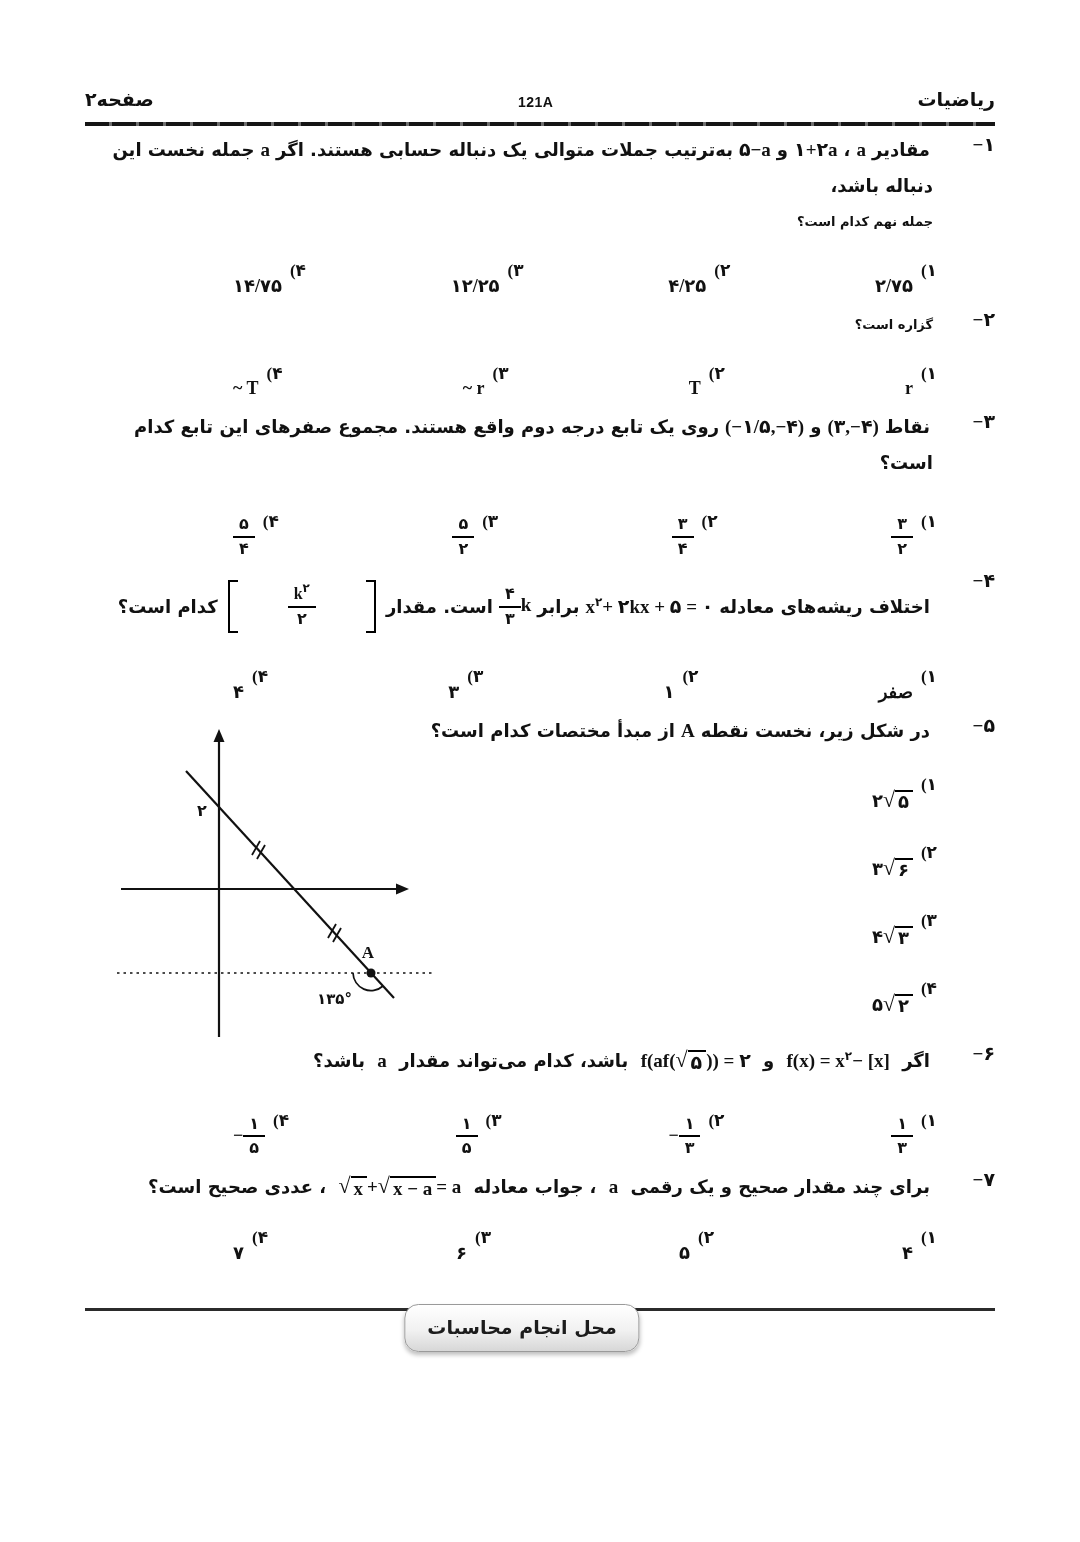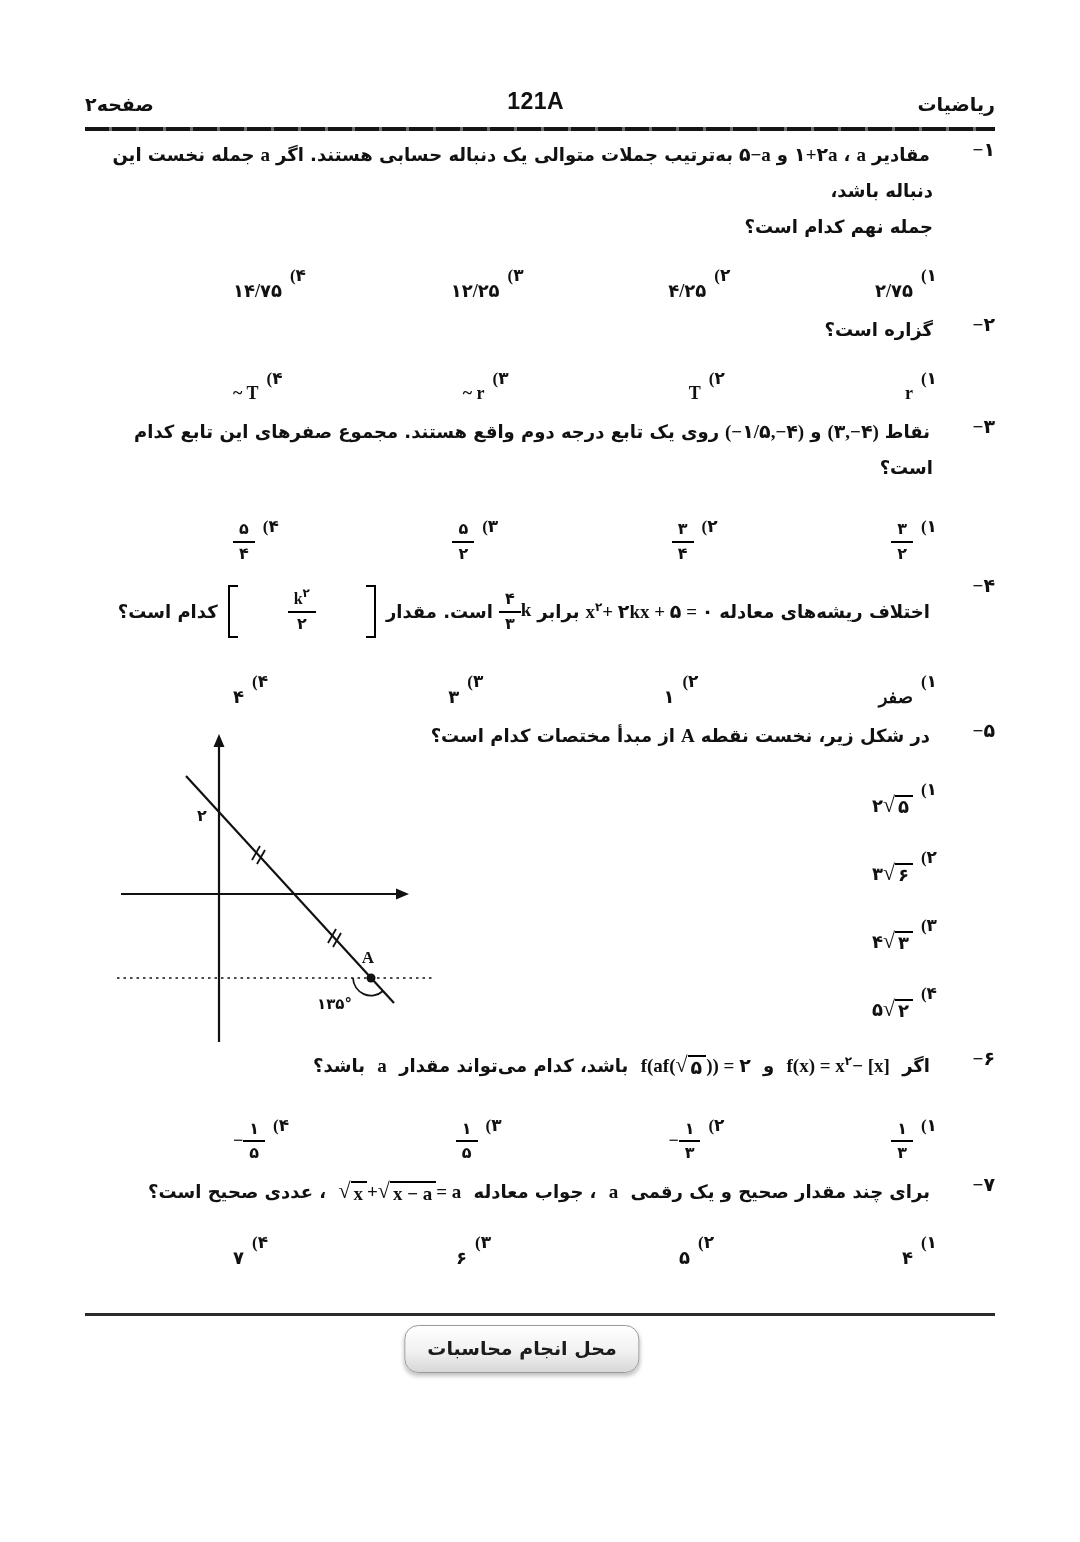--- a/index.html
+++ b/index.html
@@ -4,30 +4,30 @@
 <style>
   html,body{margin:0;padding:0;background:#e9e9e9;}
   .page{
     width:1080px;height:1542px;background:#ffffff;color:#111;
     margin:0 auto;position:relative;box-sizing:border-box;
     padding:88px 85px 0 85px;direction:rtl;
     font-family:"DejaVu Sans",sans-serif;font-weight:700;
   }
   
   .hdr{display:flex;justify-content:space-between;align-items:flex-end;font-size:19px;}
-  .hdr .code{font-family:"Liberation Sans","DejaVu Sans",sans-serif;font-size:23px;letter-spacing:.5px;}
+  .hdr .code{font-family:"Liberation Sans","DejaVu Sans",sans-serif;font-size:14px;letter-spacing:.5px;}
   .hrule{margin-top:12px;height:4px;background:repeating-linear-gradient(90deg,#151515 0 24px,#6e6e6e 24px 27px);}
   
   .q{margin-top:6px;}
   .qrow{display:flex;}
   .qnum{flex:0 0 62px;font-size:18px;padding-top:1px;}
   .qbody{flex:1 1 auto;}
   .stem{font-size:18px;line-height:36px;text-align:right;}
   .stem>span{margin:0 3px;}
-  .stem2{font-size:18px;line-height:36px;text-align:right;}
+  .stem2{font-size:13px;line-height:36px;text-align:right;}
   .ltr{direction:ltr;unicode-bidi:isolate;display:inline-block;
        font-family:"Liberation Serif","DejaVu Sans",serif;font-weight:700;font-size:19px;}
   sup.e{font-size:12px;vertical-align:7px;line-height:0;}
   
   .optrow{display:flex;justify-content:space-between;align-items:center;
           padding:0 58px 0 148px;margin:4px 0 10px;min-height:28px;}
   .opt{display:inline-flex;align-items:center;gap:8px;}
   .om{font-size:17px;}
   .ov{font-size:18px;margin-top:31px;}
   .ov.fa{font-family:Liberation Serif, serif;}
@@ -48,21 +48,21 @@
   .q4stem{min-height:78px;display:flex;align-items:center;flex-wrap:wrap;}
   
   .q5wrap{position:relative;min-height:286px;}
   .q5opts{display:flex;flex-direction:column;gap:11px;padding:8px 58px 0 0;align-items:flex-start;}
   .q5opts .opt{line-height:26px;}
   .fig{position:absolute;top:-24px;right:auto;left:26px;width:332px;height:332px;}
   
   .footer{position:relative;height:120px;margin-top:14px;}
   .footer .frule{position:absolute;top:30px;right:0;left:0;height:3px;background:#2b2b2b;}
   .calc-btn{
-    position:absolute;top:42px;left:50%;transform:translateX(calc(-50% - 18px));
+    position:absolute;top:26px;left:50%;transform:translateX(calc(-50% - 18px));
     min-width:150px;padding:11px 22px 13px;border-radius:14px;
     background:linear-gradient(180deg,#ffffff 0%,#f1f1f1 55%,#d7d7d7 100%);
     border:1px solid #9a9a9a;box-shadow:0 3px 4px rgba(0,0,0,.25);
     font-size:19px;color:#1c1c1c;text-align:center;
   }
 </style>
 </head>
 <body>
 
 <div class="page">

